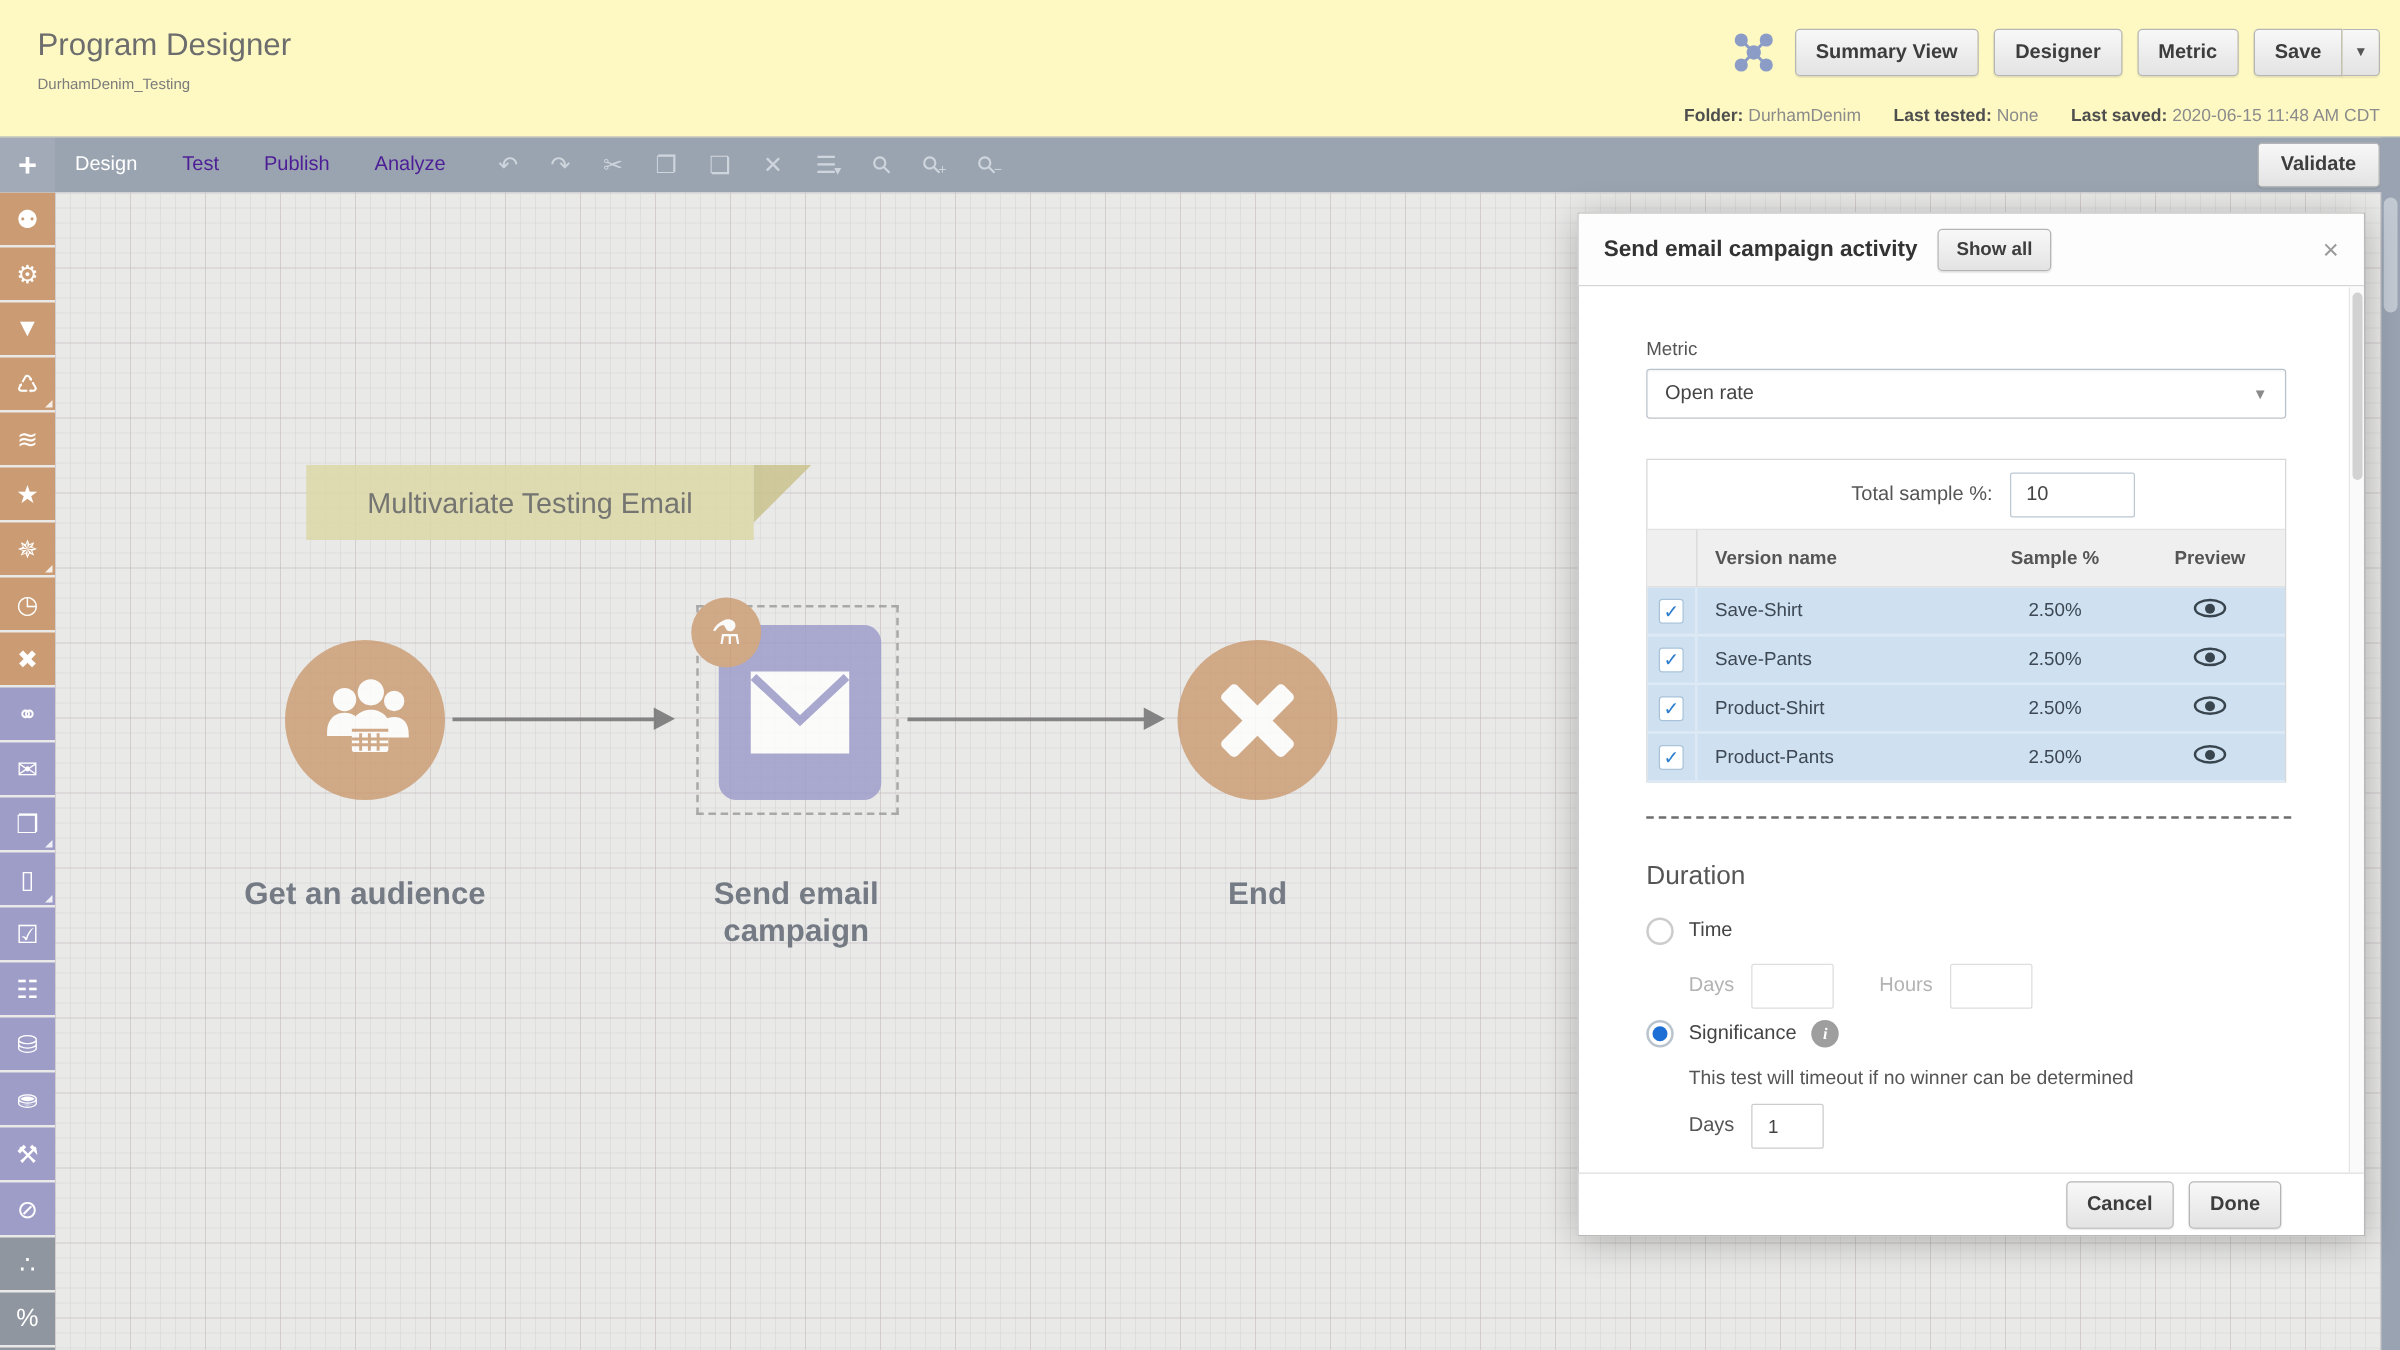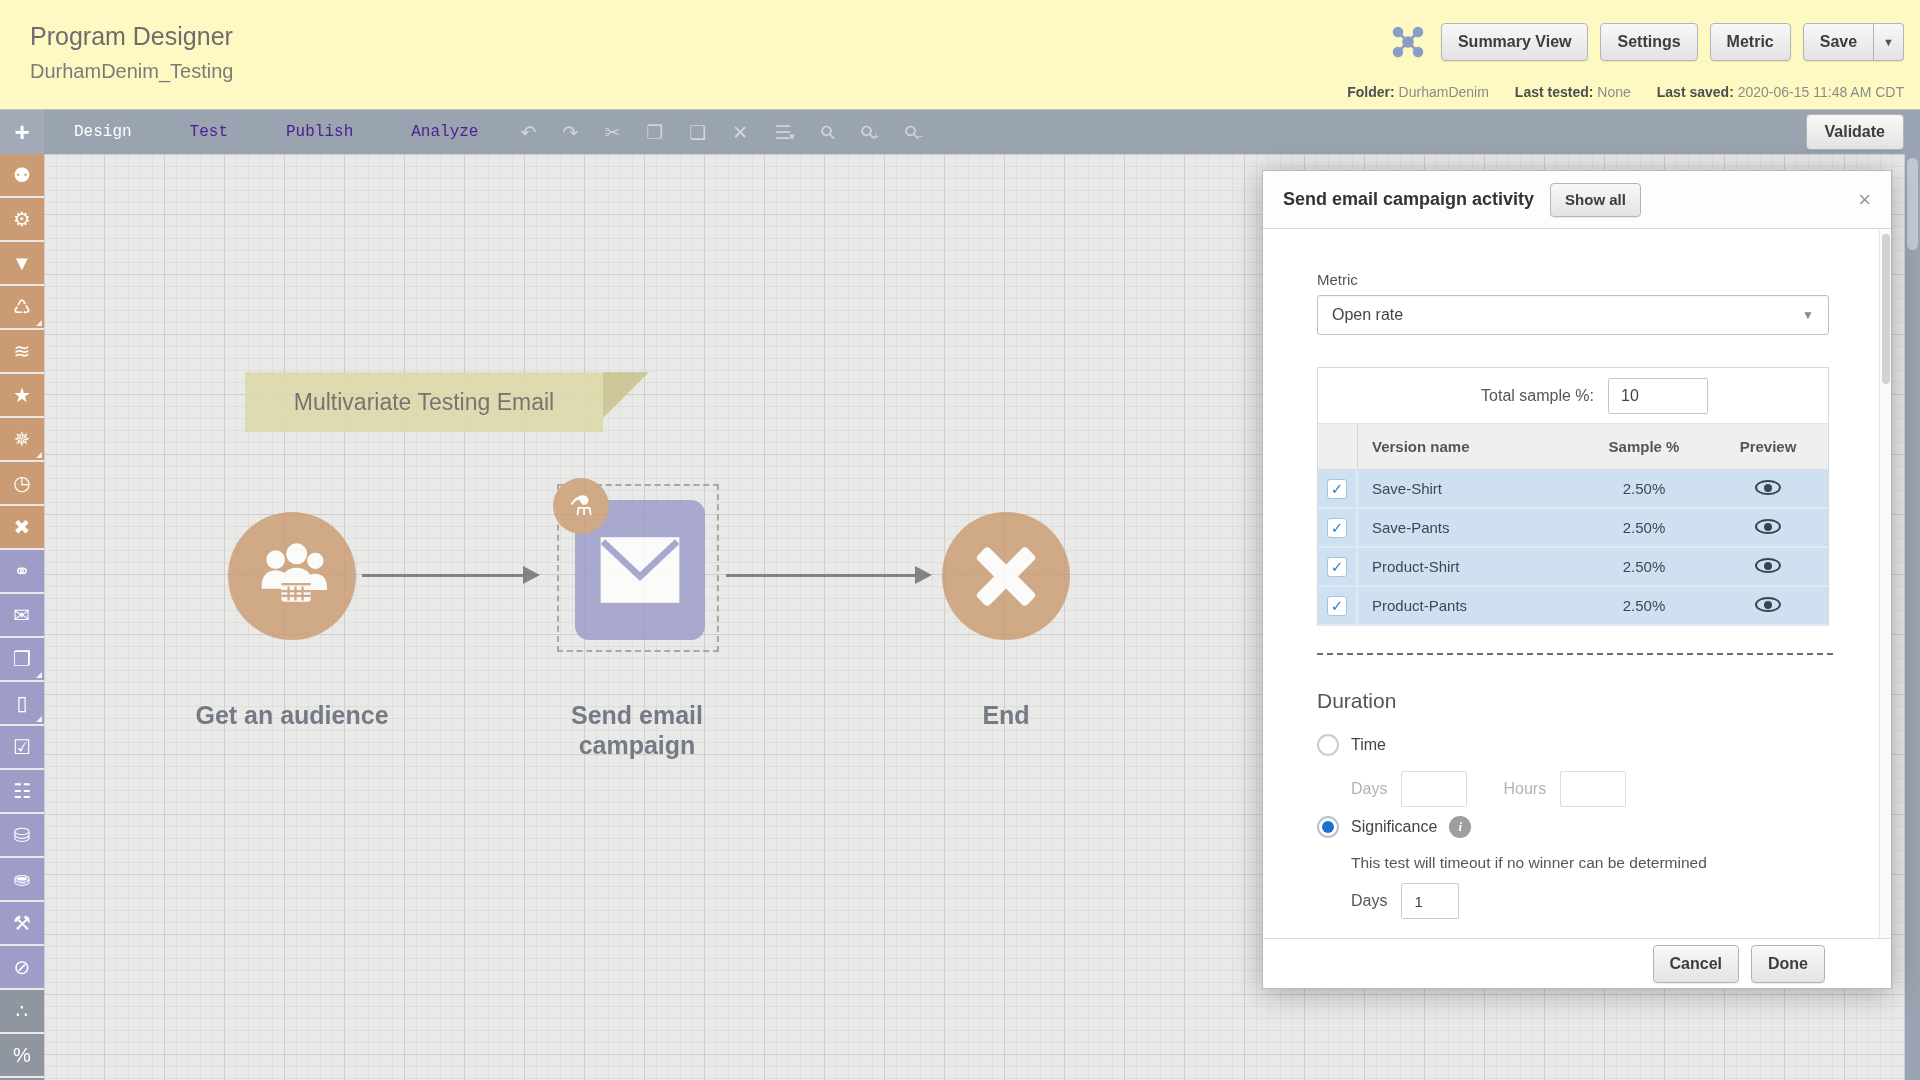--- a/index.html
+++ b/index.html
@@ -3,40 +3,40 @@
 <meta charset="utf-8">
 <style>
   * { margin:0; padding:0; box-sizing:border-box; }
   html,body { width:1920px; height:1080px; overflow:hidden;
     font-family:"Liberation Sans","DejaVu Sans",sans-serif; background:#e9e9e8; }
 
   
   .app-header { position:absolute; left:0; top:0; width:1920px; height:110px;
     background:#fef9c3; border-bottom:1px solid #c2c3c0; }
   .app-title { position:absolute; left:30px; top:22px; font-size:25px; color:#6d6d6d; }
-  .app-subtitle { position:absolute; left:30px; top:60px; font-size:20px; color:#7b7b7b; }
+  .app-subtitle { position:absolute; left:30px; top:60px; font-size:12px; color:#7b7b7b; }
   .hdr-actions { position:absolute; right:16px; top:23px; display:flex; align-items:center; gap:12px; }
   .molecule { width:34px; height:34px; margin-right:4px; }
   .btn { display:inline-flex; align-items:center; justify-content:center;
     background:linear-gradient(#f8f8f8,#e3e3e3); border:1px solid #b5b5b5; border-radius:4px;
     height:38px; padding:0 16px; font-size:16px; font-weight:bold; color:#3d3d3d; cursor:pointer;
     box-shadow:0 1px 1px rgba(0,0,0,.08); }
   .save-group { display:flex; }
   .save-group .btn.save-main { border-radius:4px 0 0 4px; }
   .save-group .btn.save-caret { border-radius:0 4px 4px 0; border-left:none; padding:0 9px; font-size:11px; color:#555; }
   .hdr-meta { position:absolute; right:16px; top:84px; font-size:14px; color:#8b8b8b; white-space:nowrap; }
   .hdr-meta b { color:#4e4e4e; font-weight:bold; }
   .hdr-meta .meta-item { margin-left:26px;text-align:right; }
 
   
   .toolbar { position:absolute; left:0; top:110px; width:1920px; height:44px;
     background:#9aa4b1; display:flex; align-items:center; }
   .tb-plus { width:44px; height:44px; display:flex; align-items:center; justify-content:center;
     color:#fff; font-size:26px; font-weight:bold; background:rgba(255,255,255,.07); cursor:pointer; }
-  .tb-tabs { display:flex; gap:58px; margin-left:30px;font-family:Liberation Mono, monospace; }
+  .tb-tabs { display:flex; gap:36px; margin-left:16px; }
   .tb-tab { font-size:16px; color:#4c1d95; cursor:pointer; }
   .tb-tab.active { color:#ffffff; }
   .tb-icons { display:flex; gap:26px; margin-left:42px; align-items:center; }
   .tb-icon { color:#cfd5dd; font-size:19px; cursor:pointer; display:inline-flex; align-items:center; }
   .tb-icon .mag { display:inline-block; transform:rotate(-45deg); }
   .tb-icon .mod { font-size:11px; margin-left:-2px; margin-top:8px; }
   .validate-btn { position:absolute; right:16px; top:4px; height:36px; padding:0 18px;margin-left:36px; }
 
   
   .sidebar { position:absolute; left:0; top:154px; width:44px; height:926px; overflow:hidden; }
@@ -177,21 +177,21 @@
         <line x1="7" y1="7" x2="27" y2="27"></line>
           <line x1="27" y1="7" x2="7" y2="27"></line>
         <circle cx="7" cy="7" r="4"></circle>
           <circle cx="27" cy="7" r="4"></circle>
         <circle cx="7" cy="27" r="4"></circle>
           <circle cx="27" cy="27" r="4"></circle>
         <circle cx="17" cy="17" r="4.5"></circle>
       </g>
     </svg>
     <div class="btn">Summary View</div>
-    <div class="btn">Settings</div>
+    <div class="btn">Designer</div>
     <div class="btn">Metric</div>
     <div class="save-group">
       <div class="btn save-main">Save</div>
       <div class="btn save-caret">▼</div>
     </div>
   </div>
   <div class="hdr-meta"><span class="meta-item"><b>Folder:</b> DurhamDenim</span><span class="meta-item"><b>Last tested:</b> None</span><span class="meta-item"><b>Last saved:</b> 2020-06-15 11:48 AM CDT</span></div>
 </div>
 
 <div class="toolbar">

